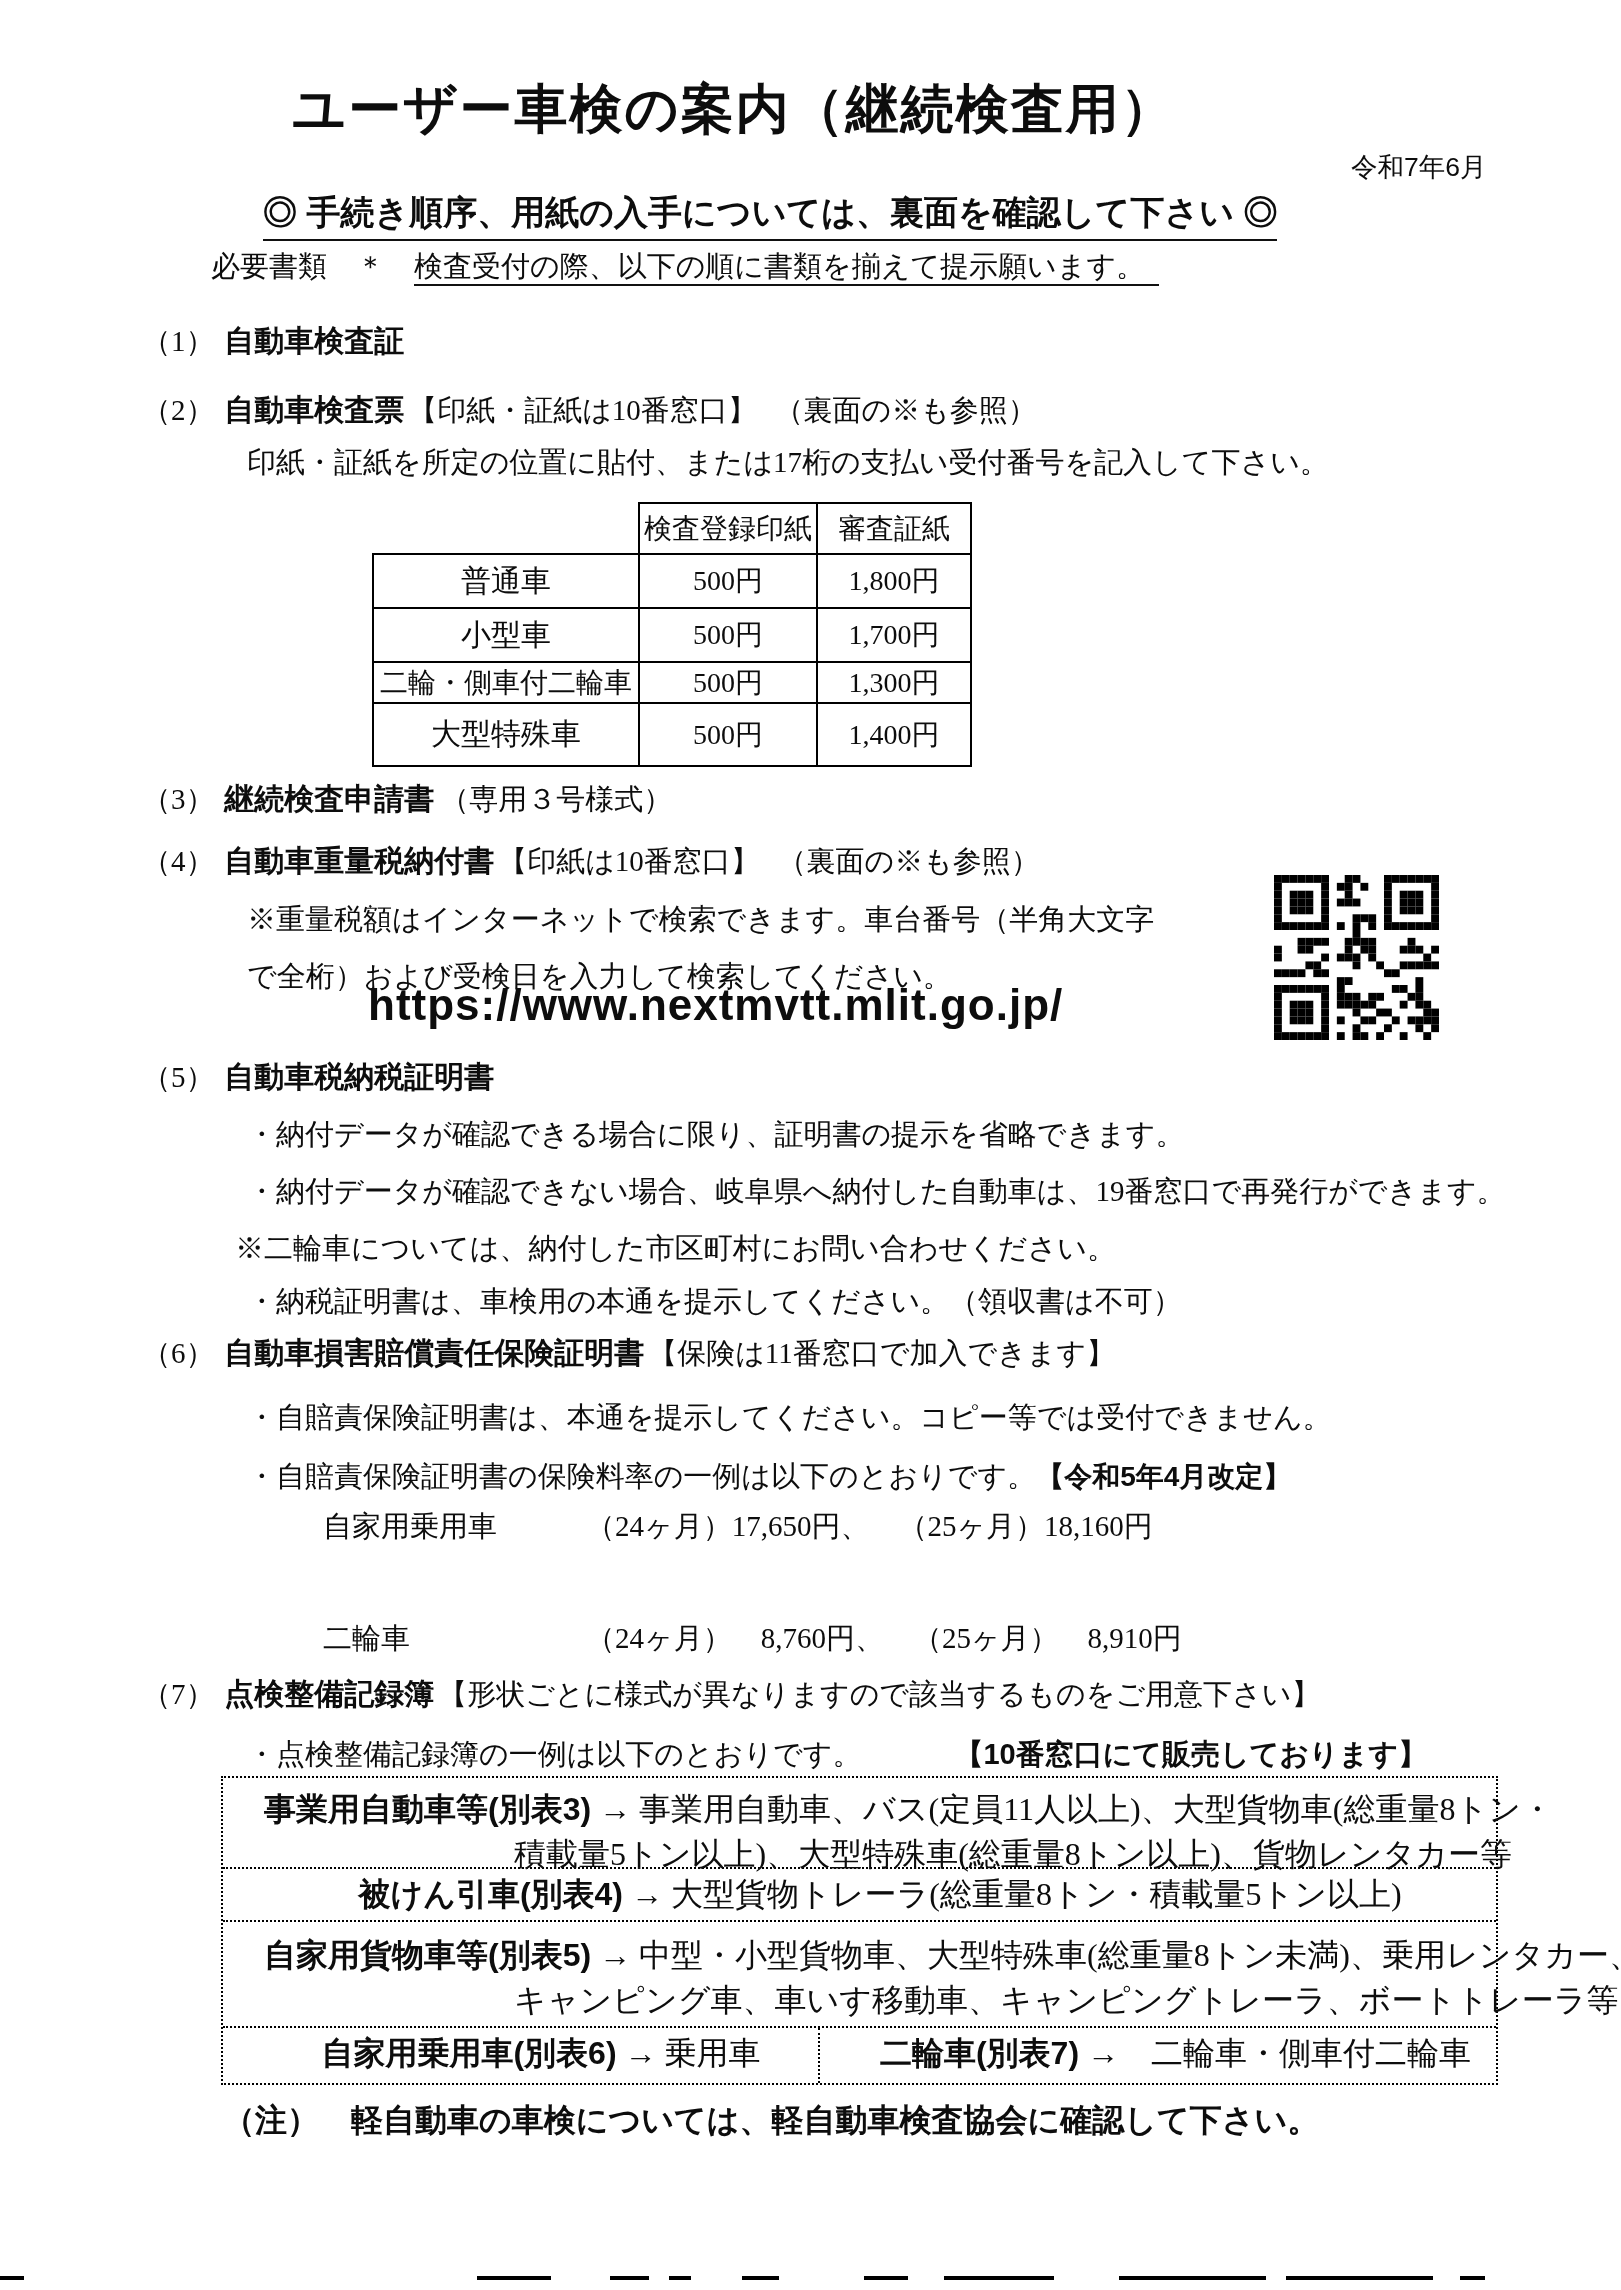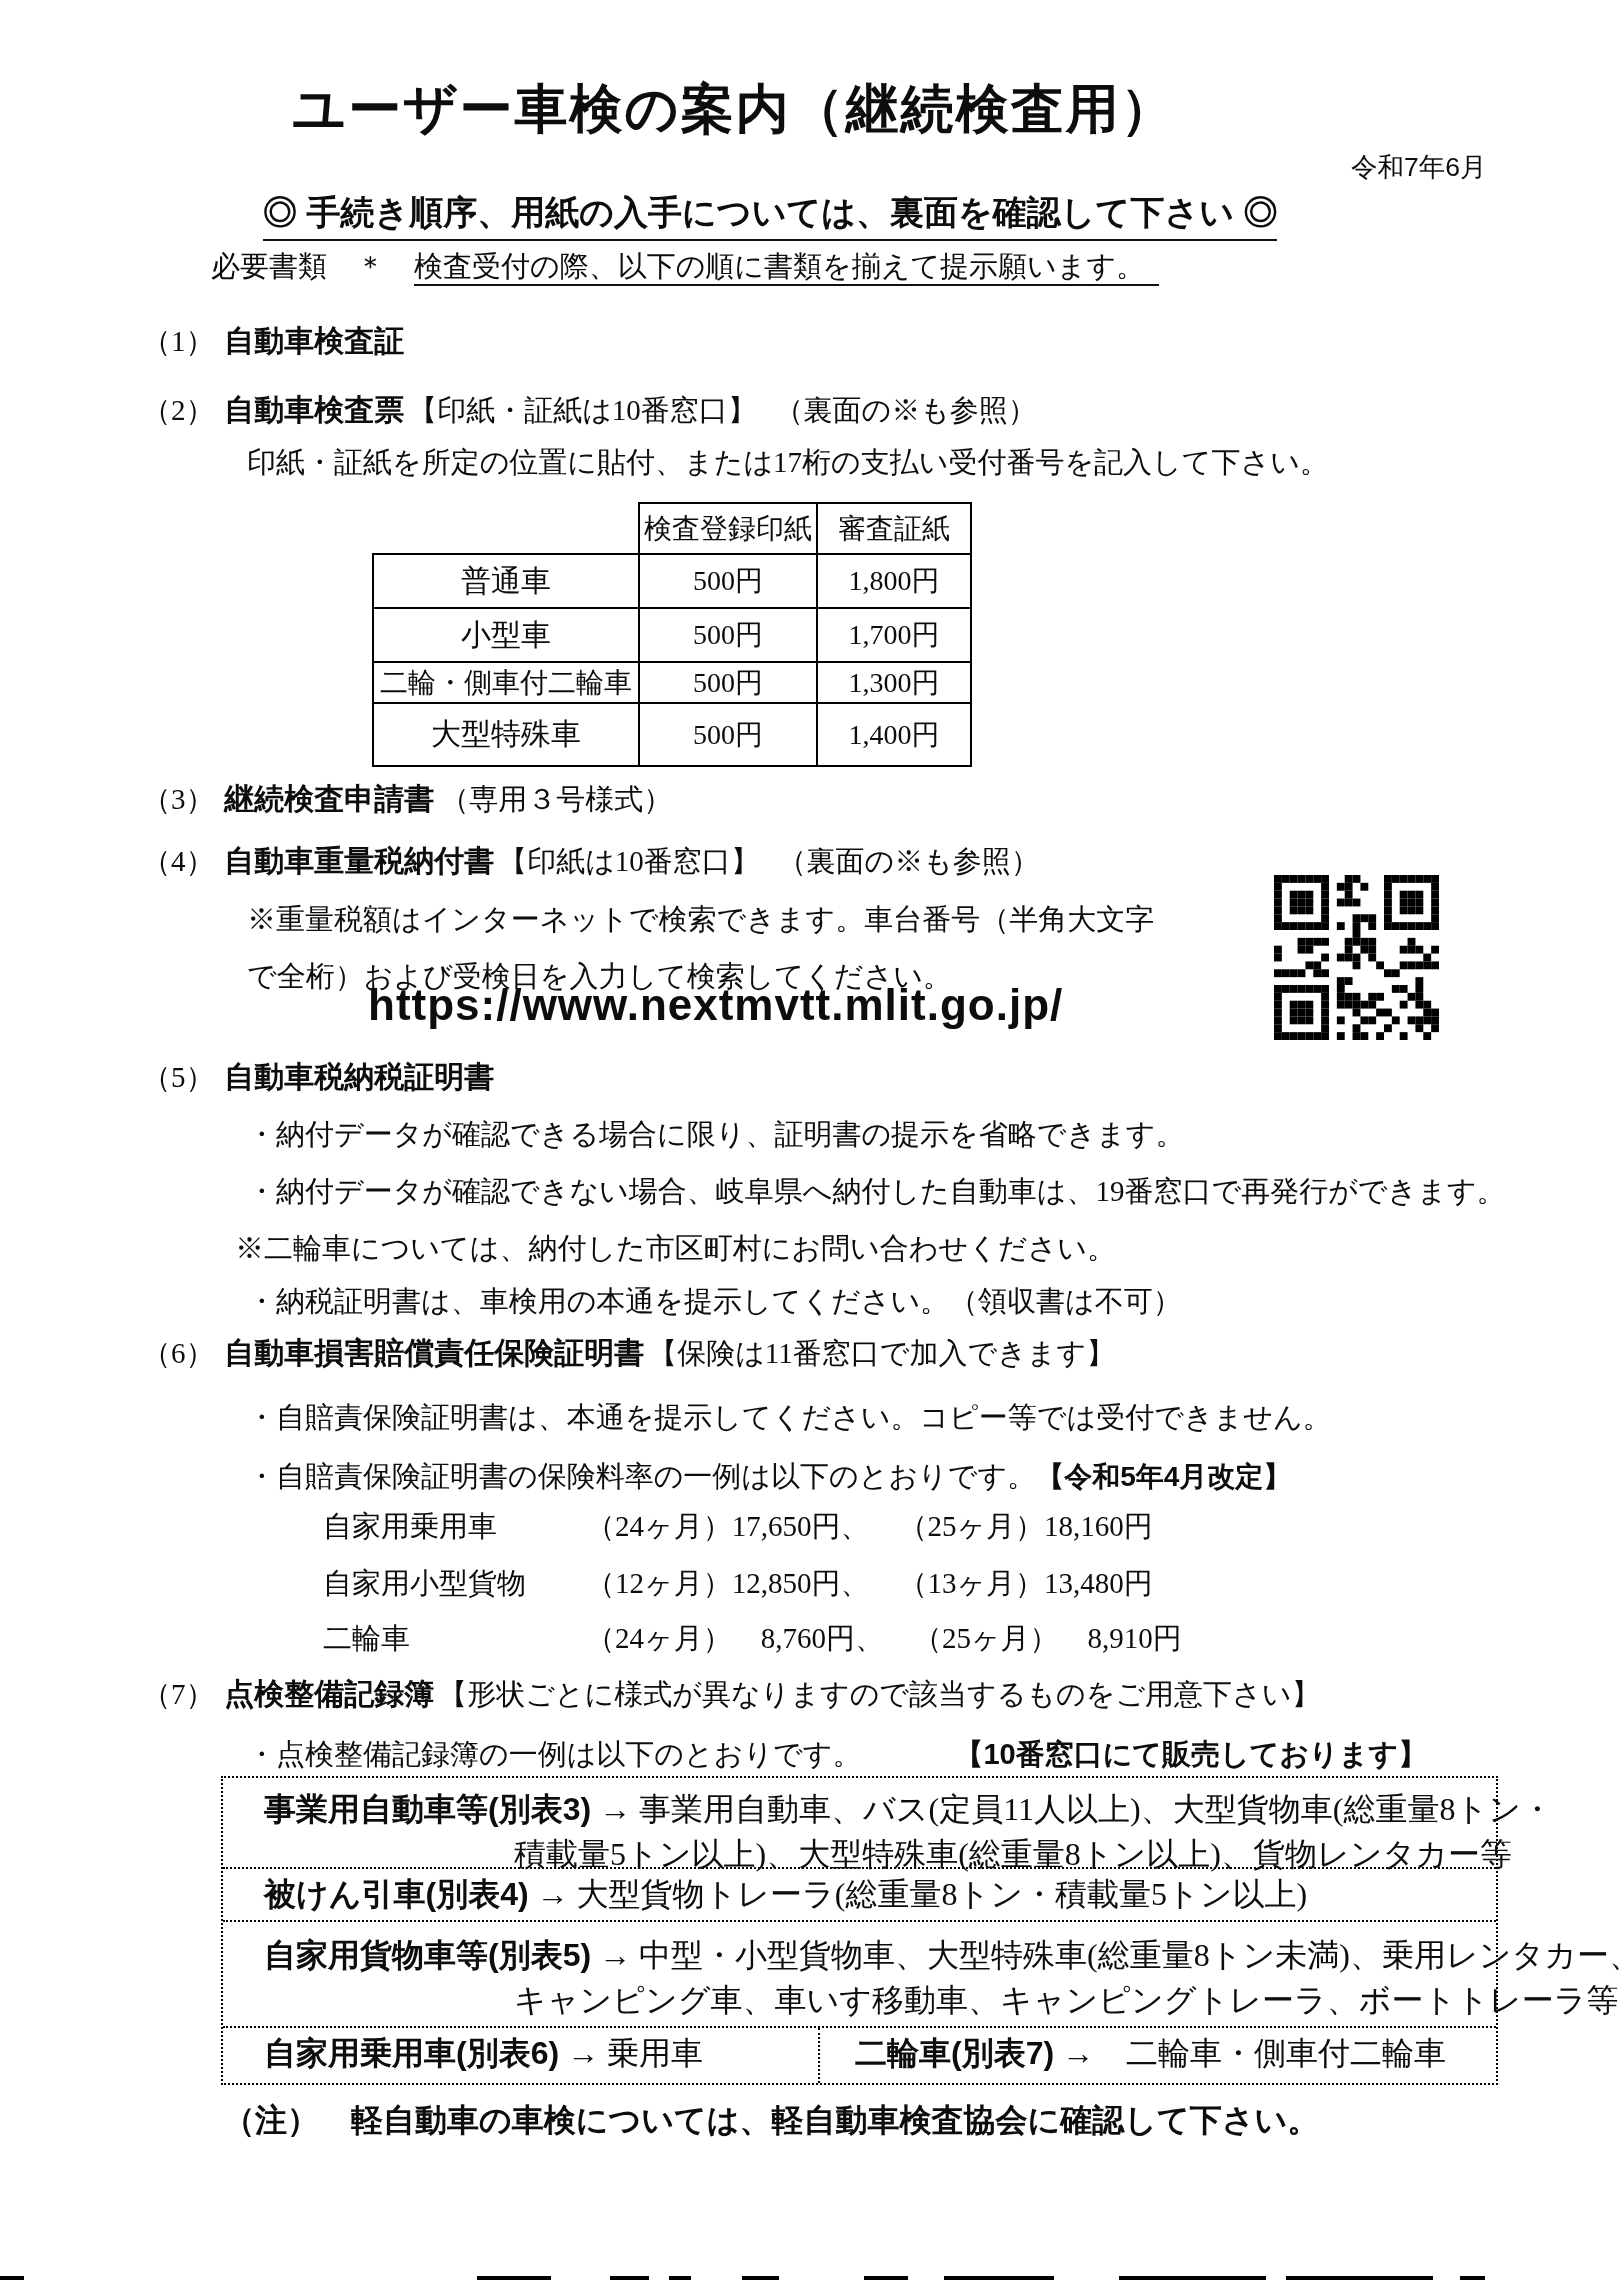--- a/index.html
+++ b/index.html
@@ -48,21 +48,21 @@
   .record { position: absolute; left: 221px; top: 1776px; width: 1277px;
             border: 2.9px dotted #000; box-sizing: border-box; font-size: 32px; }
   .record .row { box-sizing: border-box; border-bottom: 2.9px dotted #000; padding-left: 41px; }
   .record .row:last-child { border-bottom: none; }
   .record .r1 { height: 91px; }
   .record .r2 { height: 53px; }
   .record .r3 { height: 106px; text-align: right; }
   .record .r4 { height: 55px; display: flex; padding-left: 0; }
   .record .lab { font-family: "Liberation Sans", sans-serif; font-weight: 700; }
   .record .line { white-space: nowrap; line-height: 47px; }
-  .record .r2 .line, .record .r4 .line { line-height: 51px; }
+  .record .r2 .line, .record .r4 .line { line-height: 51px; text-align: center; }
   .record .indent2 { padding-left: 250px; line-height: 43px; }
   .record .cell-a { width: 595px; box-sizing: border-box; padding-left: 41px; }
   .record .cell-b { flex: 1; box-sizing: border-box; border-left: 2.9px dotted #000; padding-left: 35px; }
 
   .url-line { left: 368px; top: 980px; font-size: 44px; font-family: "Liberation Sans", sans-serif; font-weight: 700; letter-spacing: 1px; }
 
   .footer-note { left: 223px; top: 2099px; font-size: 32px; }
 
   .qr-box { position: absolute; left: 1274px; top: 875px; width: 165px; height: 165px; }
 
@@ -355,23 +355,20 @@
   <div class="abs item" style="left:142px; top:1333px;">
     <span class="num">（6）</span><span class="t">自動車損害賠償責任保険証明書</span><span class="br mincho">【保険は11番窓口で加入できます】</span>
   </div>
   <div class="abs body-line" style="left:247px; top:1398px;">・自賠責保険証明書は、本通を提示してください。コピー等では受付できません。</div>
   <div class="abs body-line" style="left:247px; top:1457px;">
     <span>・自賠責保険証明書の保険料率の一例は以下のとおりです。</span><span class="gothic" style="font-size:28px;">【令和5年4月改定】</span>
   </div>
   <div class="abs rate" style="left:323px; top:1507px;">
     <span class="lbl">自家用乗用車</span><span>（24ヶ月）17,650円、　（25ヶ月）18,160円</span>
   </div>
-  <div class="abs rate" style="left:323px; top:1564px;">
-    <span class="lbl">自家用小型貨物</span><span>（12ヶ月）12,850円、　（13ヶ月）13,480円</span>
-  </div>
   <div class="abs rate" style="left:323px; top:1619px;">
     <span class="lbl">二輪車</span><span>（24ヶ月）　8,760円、　（25ヶ月）　8,910円</span>
   </div>
 
   <div class="abs item" style="left:142px; top:1674px;">
     <span class="num">（7）</span><span class="t">点検整備記録簿</span><span class="br mincho">【形状ごとに様式が異なりますので該当するものをご用意下さい】</span>
   </div>
   <div class="abs body-line" style="left:247px; top:1735px;">
     <span>・点検整備記録簿の一例は以下のとおりです。</span><span class="gothic" style="margin-left:93px; font-size:29px;">【10番窓口にて販売しております】</span>
   </div>

